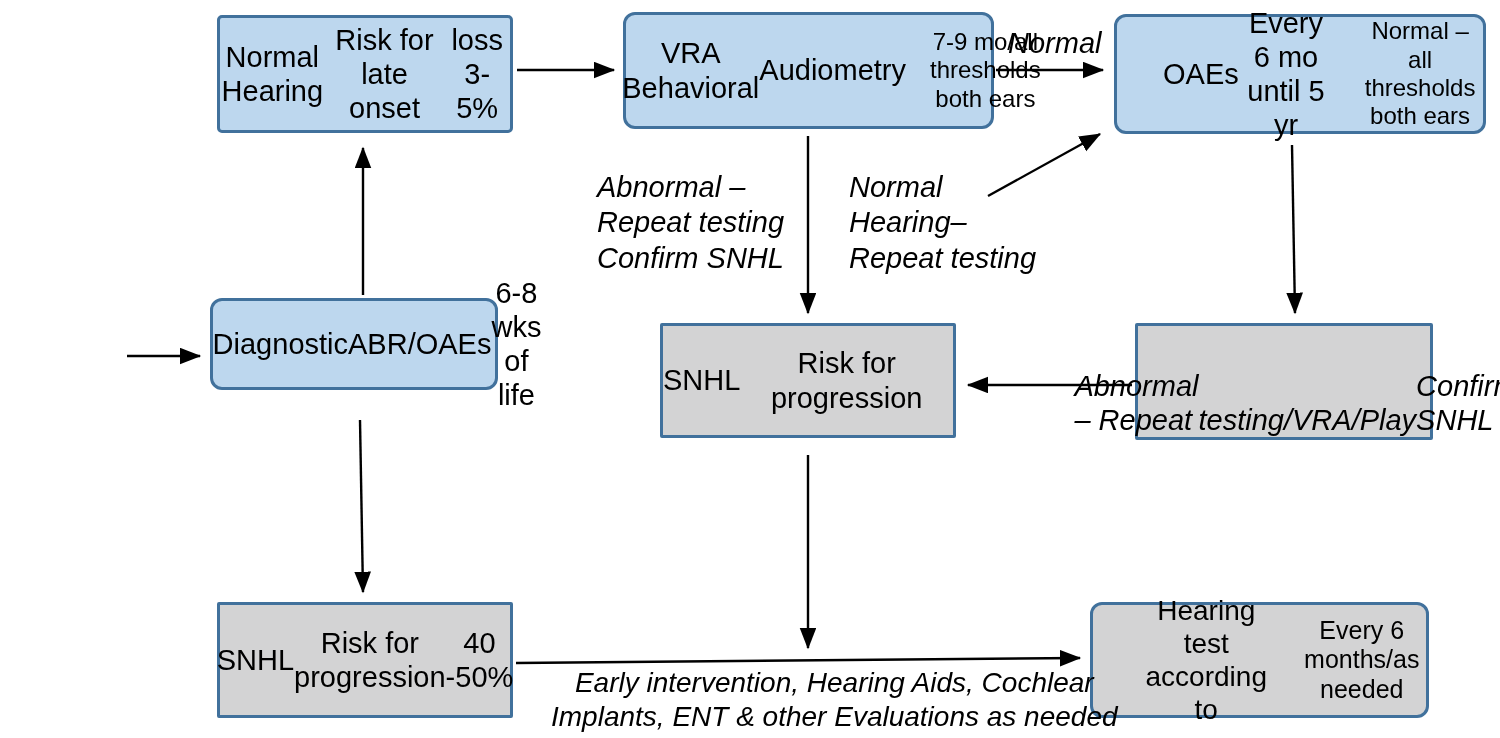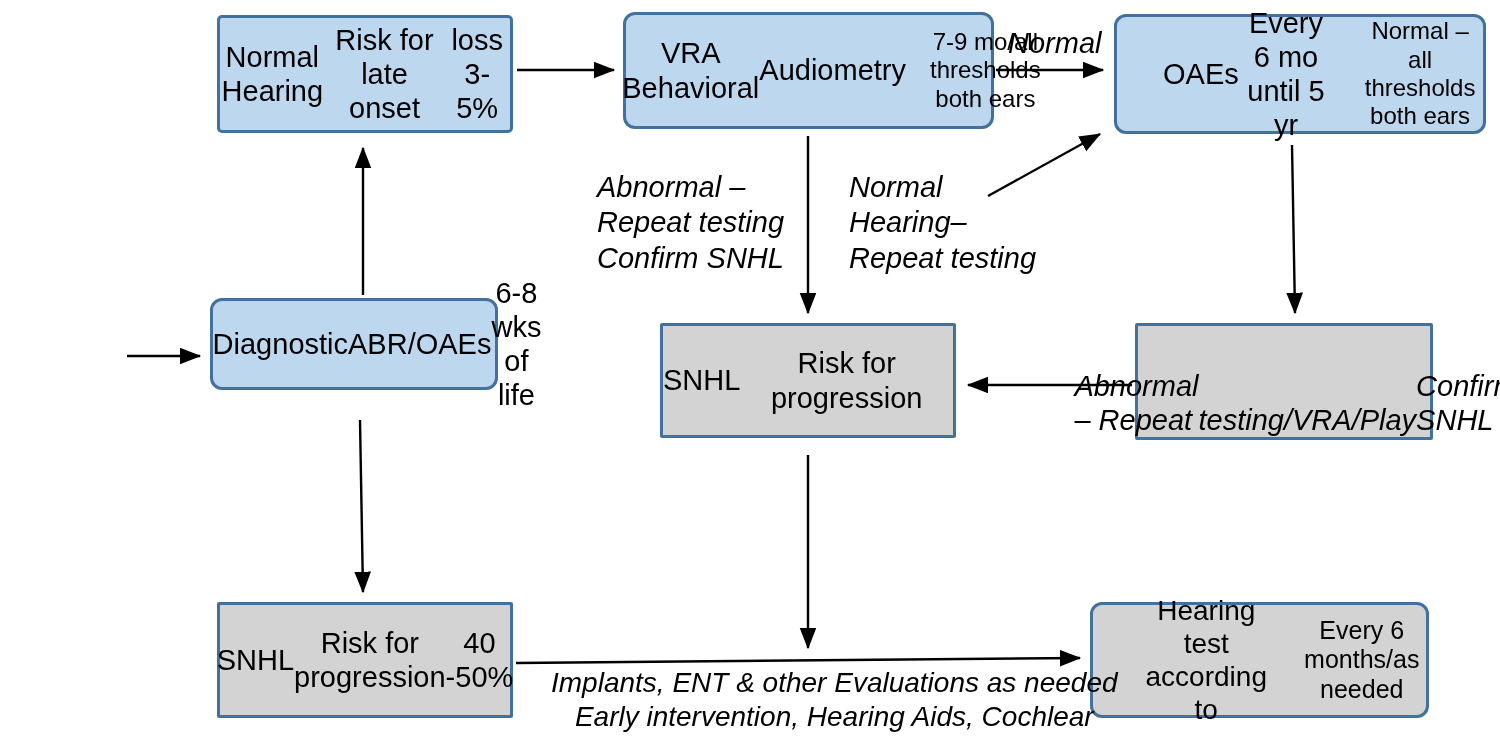--- a/index.html
+++ b/index.html
@@ -139,17 +139,17 @@
     <div>Confirm SNHL</div>
   </div>
 
   <div class="edge-label" id="label-normal-repeat">
     <div>Normal</div>
     <div>Hearing–</div>
     <div>Repeat testing</div>
   </div>
 
   <div class="edge-label" id="label-early-intervention">
+    <div>Early intervention, Hearing Aids, Cochlear</div>
     <div>Implants, ENT &amp; other Evaluations as needed</div>
-    <div>Early intervention, Hearing Aids, Cochlear</div>
   </div>
 
 </div>
 
 </body></html>

